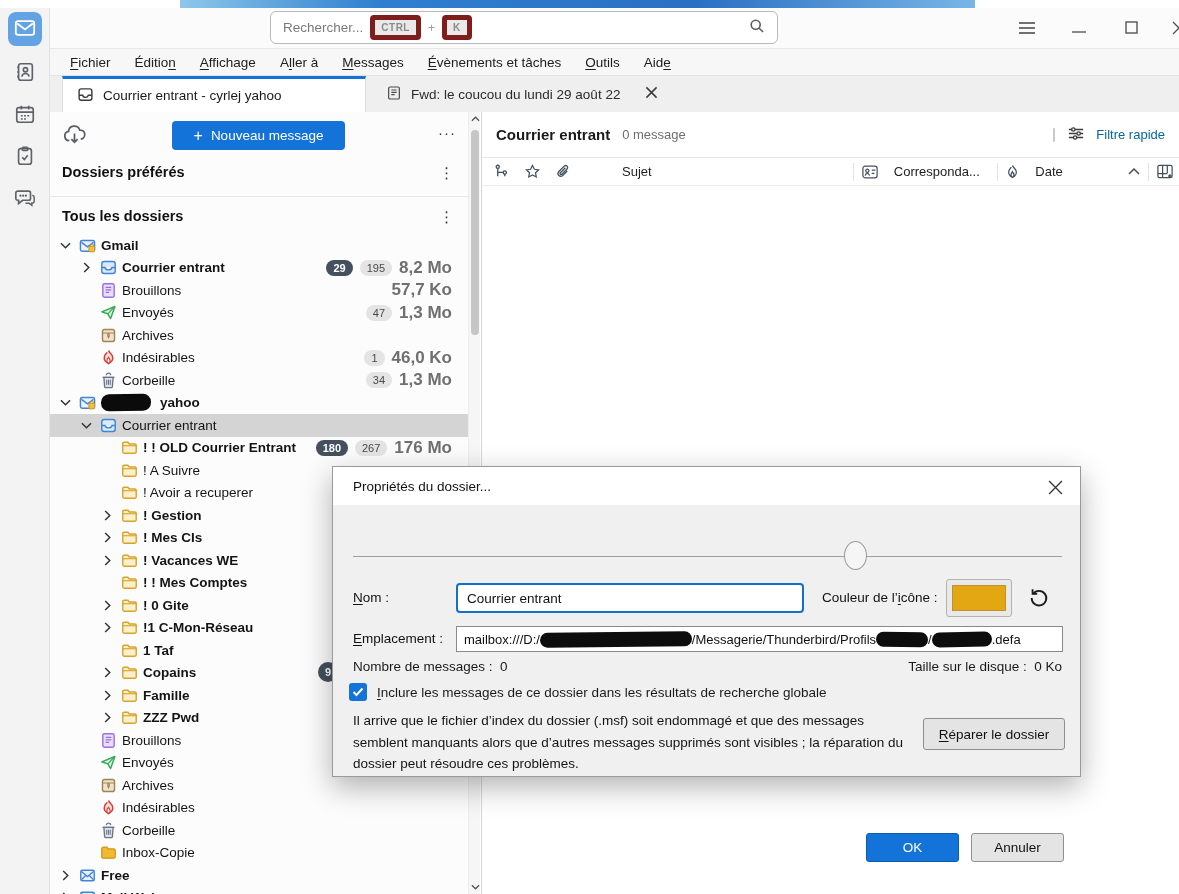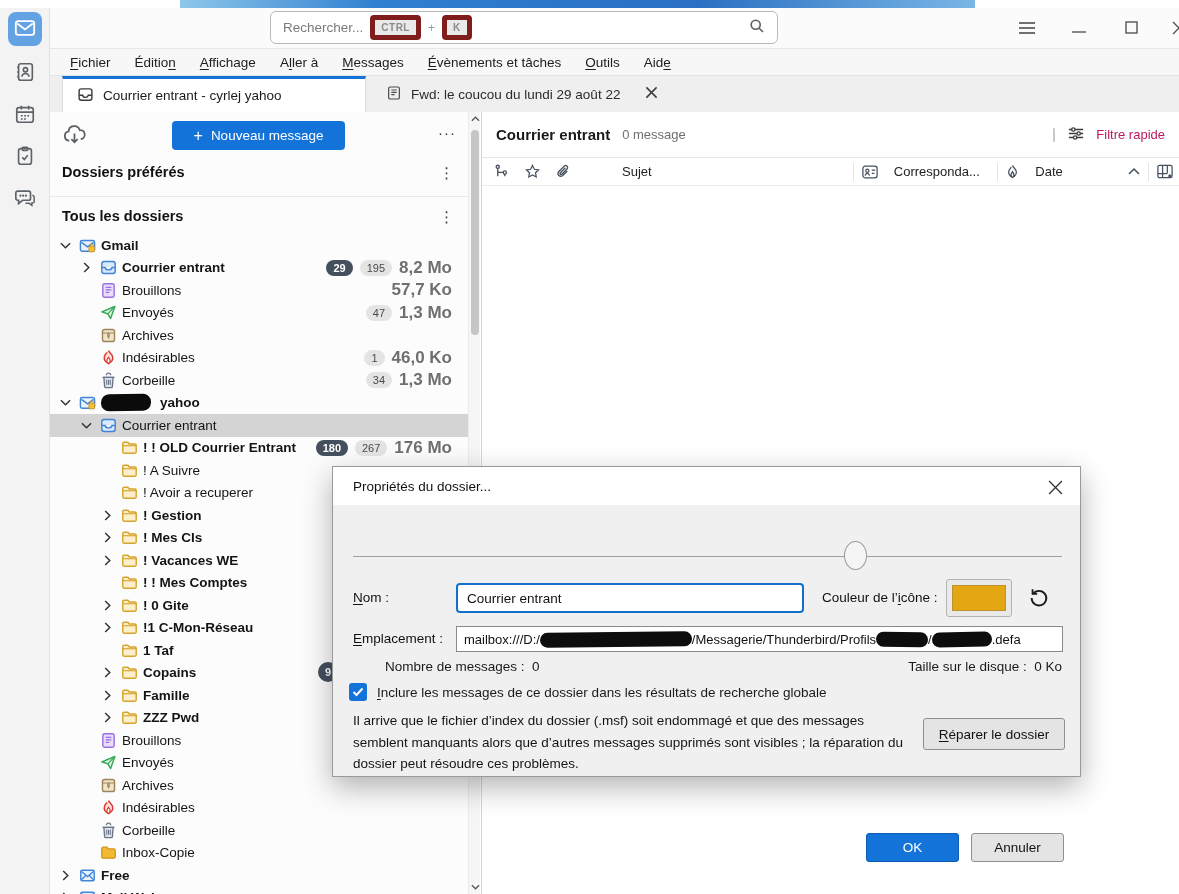--- a/index.html
+++ b/index.html
@@ -69,21 +69,21 @@
   
   .fp-scroll { position:absolute; left:468px; top:112px; bottom:0; width:12px; background:#f6f6f6; border-left:1px solid #ececec; }
   .fp-scroll .arr { position:absolute; left:0; width:12px; height:14px; display:flex; align-items:center; justify-content:center; color:#555; }
   .fp-thumb { position:absolute; left:2px; top:18px; width:8px; height:205px; background:#c6c6c6; border-radius:5px; }
 
   
   .msg-pane { position:absolute; left:481px; top:112px; right:0; bottom:0; background:#fff; border-left:1px solid #d6d6d6; }
   .msg-head { position:absolute; left:0; right:0; top:0; height:46px; border-bottom:1px solid #e7e7e7; display:flex; align-items:center; padding:0 14px; gap:12px; }
   .msg-title { font-size:15px; font-weight:bold; }
   .msg-count { font-size:13px; color:#6f6f6f; }
-  .qf { margin-left:auto; display:flex; align-items:center; gap:12px; font-size:13px; color:#be185d; cursor:pointer; }
+  .qf { margin-left:auto; display:flex; align-items:center; gap:12px; font-size:13px; color:#0369a1; cursor:pointer; }
   .cols { position:absolute; left:0; right:0; top:46px; height:28px; border-bottom:1px solid #ececec; display:flex; align-items:center; font-size:13px; color:#222; }
   .colsep { width:1px; height:18px; background:#e3e3e3; }
   .colcell { display:flex; align-items:center; gap:6px; padding:0 8px; cursor:pointer; }
 
   
   .dlg-badge-behind { position:absolute; left:318px; top:662px; width:20px; height:20px; border-radius:50%; background:#45505e; color:#fff; font-size:11px; font-weight:bold; display:flex; align-items:center; justify-content:center; z-index:5; }
   .dialog { position:absolute; left:332px; top:466px; width:749px; height:311px; background:#f0f0f0; border:1px solid #9a9a9a; box-shadow:0 10px 28px rgba(0,0,0,.30); z-index:10; }
   .dlg-title { position:absolute; left:0; top:0; right:0; height:38px; background:#fff; display:flex; align-items:center; padding:0 20px; font-size:13.5px; color:#111; }
   .dlg-x { position:absolute; right:12px; top:8px; width:26px; height:24px; display:flex; align-items:center; justify-content:center; cursor:pointer; }
   .dlg-tabs { position:absolute; left:20px; top:52px; display:flex; }
@@ -92,21 +92,21 @@
   .dlg-tabline { position:absolute; left:20px; right:18px; top:89px; height:1px; background:#9f9f9f; }
   .dlg-circle { position:absolute; left:511px; top:74px; width:23px; height:29px; border:1.5px solid #9a9a9a; border-radius:50%; background:#f5f5f5; }
   .dlg-label { position:absolute; font-size:13.5px; color:#111; }
   .dlg-label u, .dlg-check-label u, .dlg-btn u { text-underline-offset:2px; }
   .nom-input { position:absolute; left:123px; top:116px; width:348px; height:30px; border:2px solid #1070ca; border-radius:4px; background:#fff; font-family:inherit; font-size:13.5px; padding:0 9px; color:#111; }
   .swatch-btn { position:absolute; left:613px; top:112px; width:66px; height:38px; background:#e9e9e9; border:1px solid #b3b3b3; border-radius:3px; display:flex; align-items:center; justify-content:center; cursor:pointer; }
   .swatch { width:54px; height:26px; border:1px solid #c2912c; }
   .reset-btn { position:absolute; left:692px; top:118px; width:28px; height:28px; display:flex; align-items:center; justify-content:center; cursor:pointer; }
   .empl-input { position:absolute; left:123px; top:159px; width:607px; height:26px; border:1px solid #8a8a8a; background:#fff; display:flex; align-items:center; padding:0 7px; font-size:13px; color:#111; white-space:nowrap; overflow:hidden; }
   .blob { display:inline-block; background:#0d0d0d; border-radius:8px; height:15px; flex:0 0 auto; }
-  .counts-left { position:absolute; left:20px; top:192px; font-size:13.5px;margin-left:32px; }
+  .counts-left { position:absolute; left:20px; top:192px; font-size:13.5px; }
   .counts-right { position:absolute; right:18px; top:192px; font-size:13.5px; }
   .dlg-checkrow { position:absolute; left:16px; top:216px; display:flex; align-items:center; gap:10px; }
   .checkbox { width:18px; height:18px; background:#1373d9; border-radius:3px; display:flex; align-items:center; justify-content:center; cursor:pointer; }
   .dlg-check-label { font-size:13.5px; }
   .dlg-para { position:absolute; left:20px; top:243px; width:562px; font-size:13.5px; line-height:1.6; color:#141414; }
   .dlg-btn { background:#e4e4e4; border:1px solid #8f8f8f; border-radius:3px; font-family:inherit; font-size:13.5px; color:#111; cursor:pointer; }
   .repair-btn { position:absolute; left:590px; top:251px; width:142px; height:32px; }
   .ok-btn { position:absolute; left:533px; top:366px; width:93px; height:29px; background:#1373d9; border:1px solid #0d5cb3; border-radius:3px; color:#fff; font-family:inherit; font-size:13.5px; cursor:pointer; }
   .cancel-btn { position:absolute; left:638px; top:366px; width:93px; height:29px; }
 </style>

